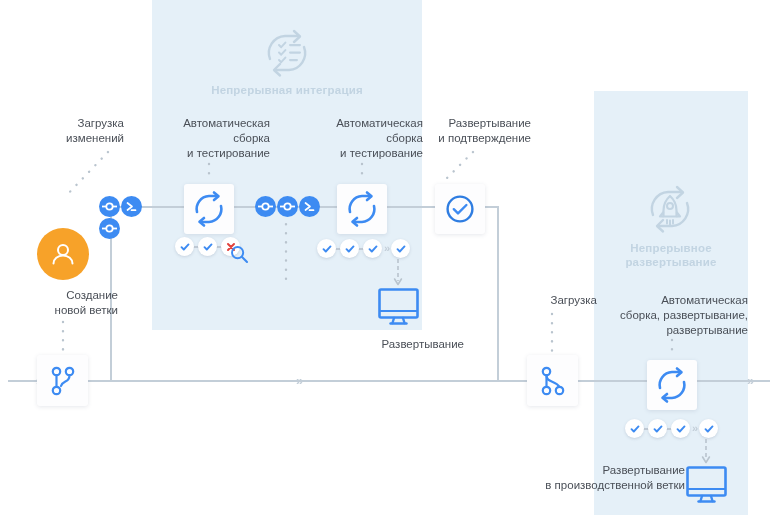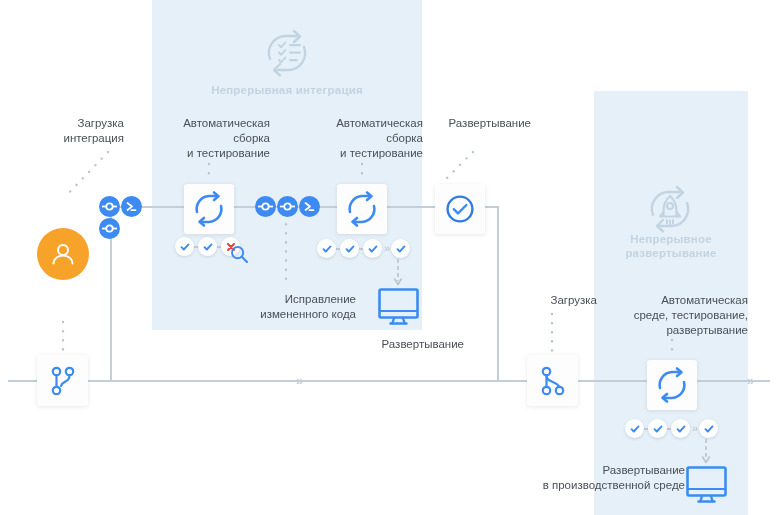--- a/index.html
+++ b/index.html
@@ -60,40 +60,40 @@
       <path d="M46 20 A17 17 0 0 1 31 43 L18 43" fill="none" stroke="#c2d4e2" stroke-width="2.4" stroke-linecap="round"></path>
       <path d="M36 4 L42 9.5 L36 15" fill="none" stroke="#c2d4e2" stroke-width="2.4" stroke-linecap="round" stroke-linejoin="round"></path>
       <path d="M22 37 L16 43 L22 48.5" fill="none" stroke="#c2d4e2" stroke-width="2.4" stroke-linecap="round" stroke-linejoin="round"></path>
       <path d="M29 13 c4.5 4 6.5 9 6.5 14.5 l0 6 l-13 0 l0 -6 C22.5 22 24.5 17 29 13 z" fill="none" stroke="#c2d4e2" stroke-width="2.2" stroke-linejoin="round"></path>
       <circle cx="29" cy="23" r="3" fill="none" stroke="#c2d4e2" stroke-width="2"></circle>
       <path d="M22.5 29 l-3.5 4.5 l3.5 0" fill="none" stroke="#c2d4e2" stroke-width="2.2" stroke-linejoin="round"></path>
       <path d="M35.5 29 l3.5 4.5 l-3.5 0" fill="none" stroke="#c2d4e2" stroke-width="2.2" stroke-linejoin="round"></path>
       <path d="M26 37 l0 3.5 M29 37.5 l0 4.5 M32 37 l0 3.5" stroke="#c2d4e2" stroke-width="2" stroke-linecap="round"></path>
     </svg>
   </div>
-  <div class="panel-label" style="left:601px;top:232px;width:140px;">
+  <div class="panel-label" style="left:601px;top:241px;width:140px;">
     <div>Непрерывное</div>
     <div>развертывание</div>
   </div>
 
   <div class="line hline" style="left:8px;top:380px;width:762px;"></div>
   <div class="arrowcap" style="left:36px;top:374px;">»</div>
   <div class="arrowcap" style="left:296px;top:374px;">»</div>
   <div class="arrowcap" style="left:747px;top:374px;">»</div>
 
   <div class="line vline" style="left:110px;top:206px;height:175px;"></div>
 
   <div class="line hline" style="left:110px;top:206px;width:350px;"></div>
 
   <div class="line vline" style="left:497px;top:206px;height:175px;"></div>
   <div class="line hline" style="left:458px;top:206px;width:40px;"></div>
 
   <div class="label" style="left:14px;top:116px;width:110px;">
     <div>Загрузка</div>
-    <div>интеграция</div>
+    <div>изменений</div>
   </div>
   <div class="dots" style="left:60px;top:150px;">
     <svg width="52" height="50">
       <line x1="48" y1="2" x2="4" y2="48" stroke="#b9c4ce" stroke-width="2.4" stroke-linecap="round" stroke-dasharray="0.1 9"></line>
     </svg>
   </div>
 
   <div class="node" style="left:99px;top:196px;width:21px;height:21px;">
     <svg width="15" height="9" viewBox="0 0 15 9">
       <line x1="0" y1="4.5" x2="15" y2="4.5" stroke="#ffffff" stroke-width="1.8"></line>
@@ -113,20 +113,22 @@
     </svg>
   </div>
 
   <div class="avatar" style="left:37px;top:228px;">
     <svg width="26" height="26" viewBox="0 0 26 26">
       <circle cx="13" cy="9" r="5" fill="none" stroke="#ffffff" stroke-width="2"></circle>
       <path d="M3.5 22.5 a9.5 8 0 0 1 19 0" fill="none" stroke="#ffffff" stroke-width="2" stroke-linecap="round"></path>
     </svg>
   </div>
   <div class="label" style="left:8px;top:288px;width:110px;">
+    <div>Создание</div>
+    <div>новой ветки</div>
   </div>
   <div class="dots" style="left:60px;top:322px;">
     <svg width="6" height="34">
       <line x1="3" y1="0" x2="3" y2="34" stroke="#b9c4ce" stroke-width="2.4" stroke-linecap="round" stroke-dasharray="0.1 9"></line>
     </svg>
   </div>
 
   <div class="card" style="left:37px;top:355px;width:51px;height:51px;">
     <span>
       <svg width="26" height="30" viewBox="0 0 26 30">
@@ -181,24 +183,20 @@
       <circle cx="7.6" cy="7.6" r="5.6" fill="none" stroke="#3d8bf2" stroke-width="1.9"></circle>
       <line x1="11.8" y1="11.8" x2="17" y2="17" stroke="#3d8bf2" stroke-width="2.1" stroke-linecap="round"></line>
     </svg>
   </div>
 
   <div class="dots" style="left:283px;top:215px;">
     <svg width="6" height="68">
       <line x1="3" y1="0" x2="3" y2="68" stroke="#b9c4ce" stroke-width="2.4" stroke-linecap="round" stroke-dasharray="0.1 9"></line>
     </svg>
   </div>
-  <div class="label" style="left:216px;top:292px;width:140px;">
-    <div>Исправление</div>
-    <div>измененного кода</div>
-  </div>
 
   <div class="node" style="left:255px;top:196px;width:21px;height:21px;">
     <svg width="15" height="9" viewBox="0 0 15 9">
       <line x1="0" y1="4.5" x2="15" y2="4.5" stroke="#ffffff" stroke-width="1.8"></line>
       <circle cx="7.5" cy="4.5" r="3.2" fill="#3d8bf2" stroke="#ffffff" stroke-width="1.8"></circle>
     </svg>
   </div>
   <div class="node" style="left:277px;top:196px;width:21px;height:21px;">
     <svg width="15" height="9" viewBox="0 0 15 9">
       <line x1="0" y1="4.5" x2="15" y2="4.5" stroke="#ffffff" stroke-width="1.8"></line>
@@ -269,20 +267,21 @@
       <path d="M16 30 L14.5 35 M25 30 L26.5 35" stroke="#3d8bf2" stroke-width="2.4" stroke-linecap="round"></path>
       <line x1="12.5" y1="35.5" x2="28.5" y2="35.5" stroke="#3d8bf2" stroke-width="2.4" stroke-linecap="round"></line>
     </svg>
   </div>
   <div class="label" style="left:336px;top:337px;width:128px;">
     <div>Развертывание</div>
   </div>
 
   <div class="label" style="left:387px;top:116px;width:144px;">
     <div>Развертывание</div>
+    <div>и подтверждение</div>
   </div>
   <div class="dots" style="left:437px;top:150px;">
     <svg width="40" height="36">
       <line x1="36" y1="2" x2="4" y2="34" stroke="#b9c4ce" stroke-width="2.4" stroke-linecap="round" stroke-dasharray="0.1 9"></line>
     </svg>
   </div>
   <div class="card" style="left:435px;top:184px;width:50px;height:50px;">
     <span>
       <svg width="30" height="30" viewBox="0 0 30 30">
         <circle cx="15" cy="15" r="12.4" fill="none" stroke="#2f7de1" stroke-width="2.4"></circle>
@@ -306,21 +305,21 @@
         <circle cx="6.5" cy="24.5" r="3.7" fill="none" stroke="#3d8bf2" stroke-width="2.2"></circle>
         <circle cx="19.5" cy="24.5" r="3.7" fill="none" stroke="#3d8bf2" stroke-width="2.2"></circle>
         <path d="M6.5 9.2 L6.5 20.8" stroke="#3d8bf2" stroke-width="2.2" stroke-linecap="round"></path>
         <path d="M6.5 9.2 C6.5 17 15 14 19.5 20.8" fill="none" stroke="#3d8bf2" stroke-width="2.2" stroke-linecap="round"></path>
       </svg>
     </span>
   </div>
 
   <div class="label" style="left:598px;top:293px;width:150px;">
     <div>Автоматическая</div>
-    <div>среде, тестирование,</div>
+    <div>сборка, развертывание,</div>
     <div>развертывание</div>
   </div>
   <div class="dots" style="left:669px;top:340px;">
     <svg width="6" height="16">
       <line x1="3" y1="0" x2="3" y2="16" stroke="#b9c4ce" stroke-width="2.4" stroke-linecap="round" stroke-dasharray="0.1 9"></line>
     </svg>
   </div>
   <div class="card" style="left:647px;top:360px;width:50px;height:50px;">
     <span>
       <svg width="34" height="34" viewBox="0 0 34 34">
@@ -364,16 +363,16 @@
   <div class="dots" style="left:686px;top:466px;">
     <svg width="41" height="38" viewBox="0 0 41 38">
       <rect x="1.5" y="1.5" width="38" height="28" rx="1.5" fill="none" stroke="#3d8bf2" stroke-width="2.6"></rect>
       <line x1="1.5" y1="23" x2="39.5" y2="23" stroke="#3d8bf2" stroke-width="2.2"></line>
       <path d="M16 30 L14.5 35 M25 30 L26.5 35" stroke="#3d8bf2" stroke-width="2.4" stroke-linecap="round"></path>
       <line x1="12.5" y1="35.5" x2="28.5" y2="35.5" stroke="#3d8bf2" stroke-width="2.4" stroke-linecap="round"></line>
     </svg>
   </div>
   <div class="label" style="left:513px;top:463px;width:172px;text-align:right;">
     <div>Развертывание</div>
-    <div>в производственной среде</div>
+    <div>в производственной ветки</div>
   </div>
 
 </div>
 
 </body></html>

